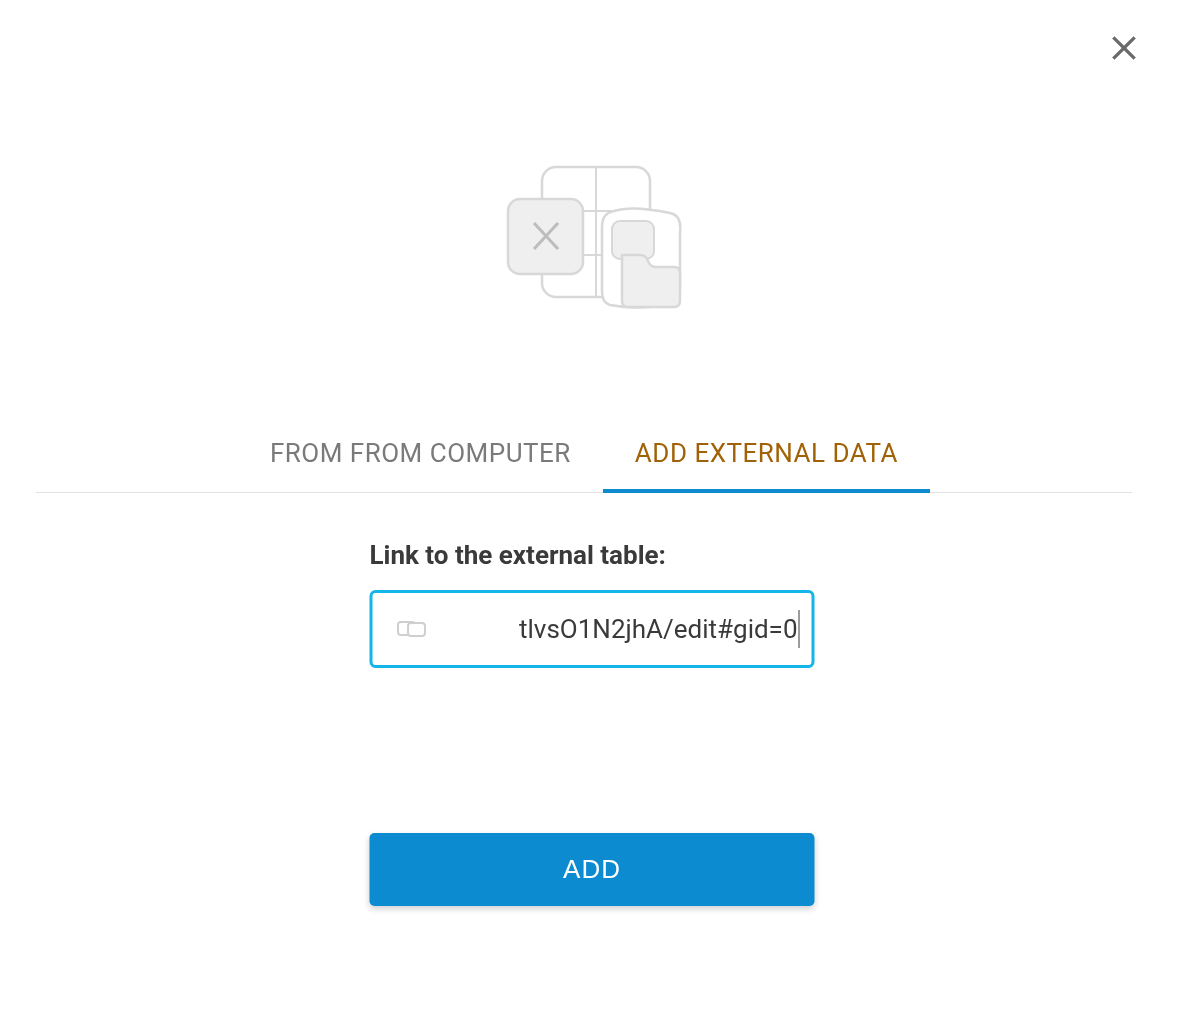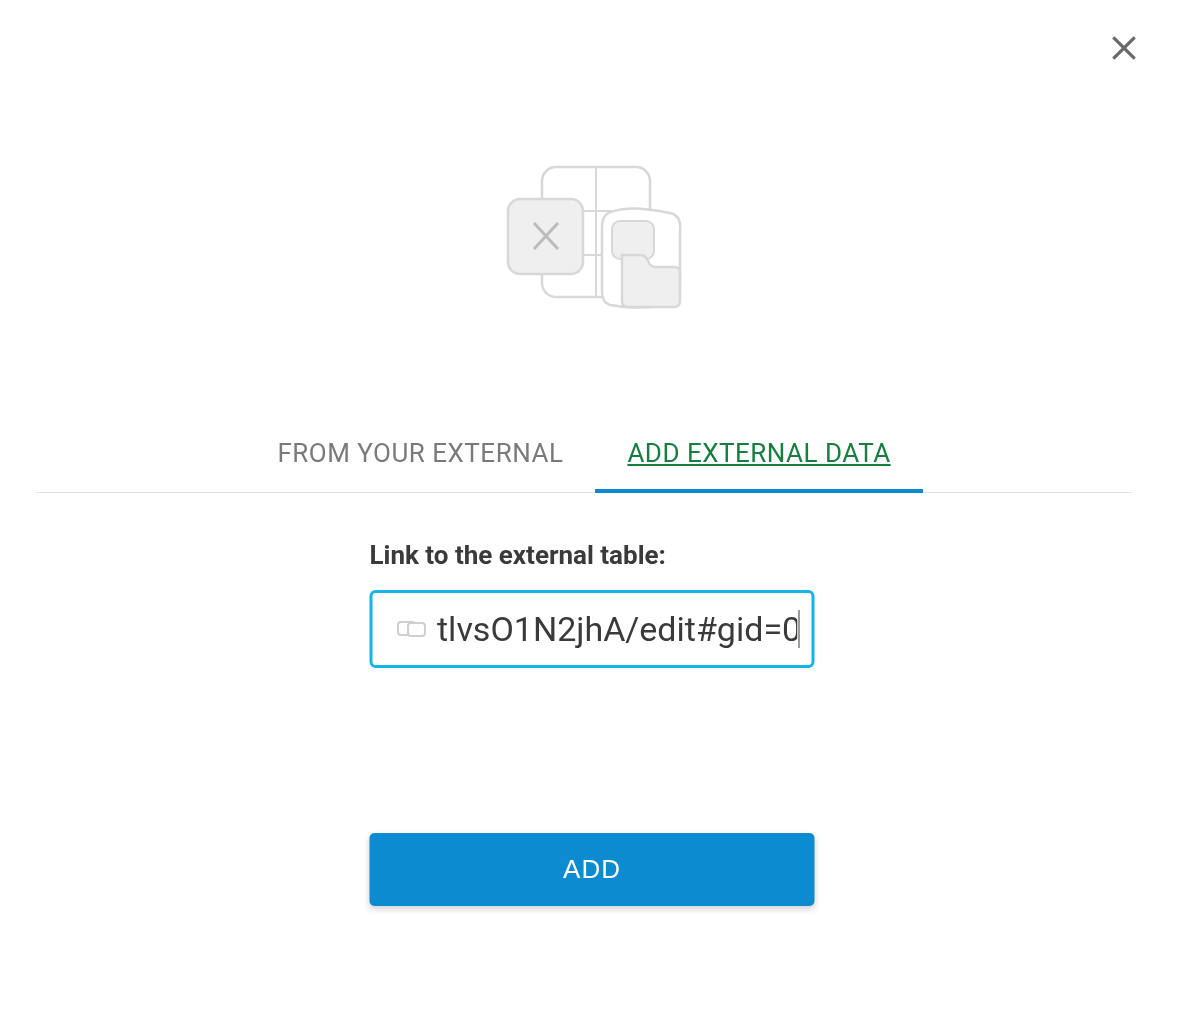--- a/index.html
+++ b/index.html
@@ -52,22 +52,21 @@
       font-size: 26px;
       letter-spacing: 0.5px;
       cursor: pointer;
       position: relative;
       font-weight: 400;
     }
     .tab.inactive {
       color: #7a7a7a;
     }
     .tab.active {
-      color: #15803d;
-      text-decoration: underline;
+      color: #a16207;
     }
     .tab.active::after {
       content: "";
       position: absolute;
       bottom: -1px;
       left: 0;
       right: 0;
       height: 4px;
       background: #0c8bd0;
     }
@@ -98,21 +97,21 @@
       width: 30px;
       height: 22px;
       flex-shrink: 0;
       margin-right: 10px;
       color: #cfcfcf;
     }
     .url-input {
       flex: 1;
       border: none;
       outline: none;
-      font-size: 34px;
+      font-size: 26px;
       color: #3a3a3a;
       background: transparent;
       font-family: inherit;
       text-align: right;
       direction: ltr;
       min-width: 0;
     }
     .cursor-line {
       width: 1px;
       height: 38px;
@@ -163,21 +162,21 @@
 
     <path d="M132 56 Q150 50 188 58 Q200 60 198 78 L198 130 Q198 148 182 150 Q155 155 128 150 Q120 148 120 136 L120 72 Q120 58 132 56 Z" stroke="#d8d8d8" stroke-width="2.5" fill="#ffffff"></path>
 
     <rect x="130" y="66" width="42" height="38" rx="8" stroke="#d8d8d8" stroke-width="2" fill="#efefef"></rect>
 
     <path d="M140 100 L158 100 Q163 100 165 104 L167 108 Q169 112 174 112 L192 112 Q198 112 198 118 L198 146 Q198 152 192 152 L146 152 Q140 152 140 146 Z" stroke="#d8d8d8" stroke-width="2.5" fill="#efefef"></path>
   </svg>
 </div>
 
 <div class="tabs">
-  <div class="tab inactive">FROM YOUR EXTERNAL</div>
+  <div class="tab inactive">FROM FROM COMPUTER</div>
   <div class="tab active">ADD EXTERNAL DATA</div>
 </div>
 
 <div class="content">
   <div class="label">Link to the external table:</div>
   <div class="input-wrapper">
     <span class="link-icon">
       <svg viewBox="0 0 30 22" fill="none" stroke="currentColor" stroke-width="2">
         <rect x="1.5" y="4" width="17" height="13" rx="3"></rect>
         <rect x="11.5" y="5" width="17" height="13" rx="3" fill="#ffffff"></rect>

